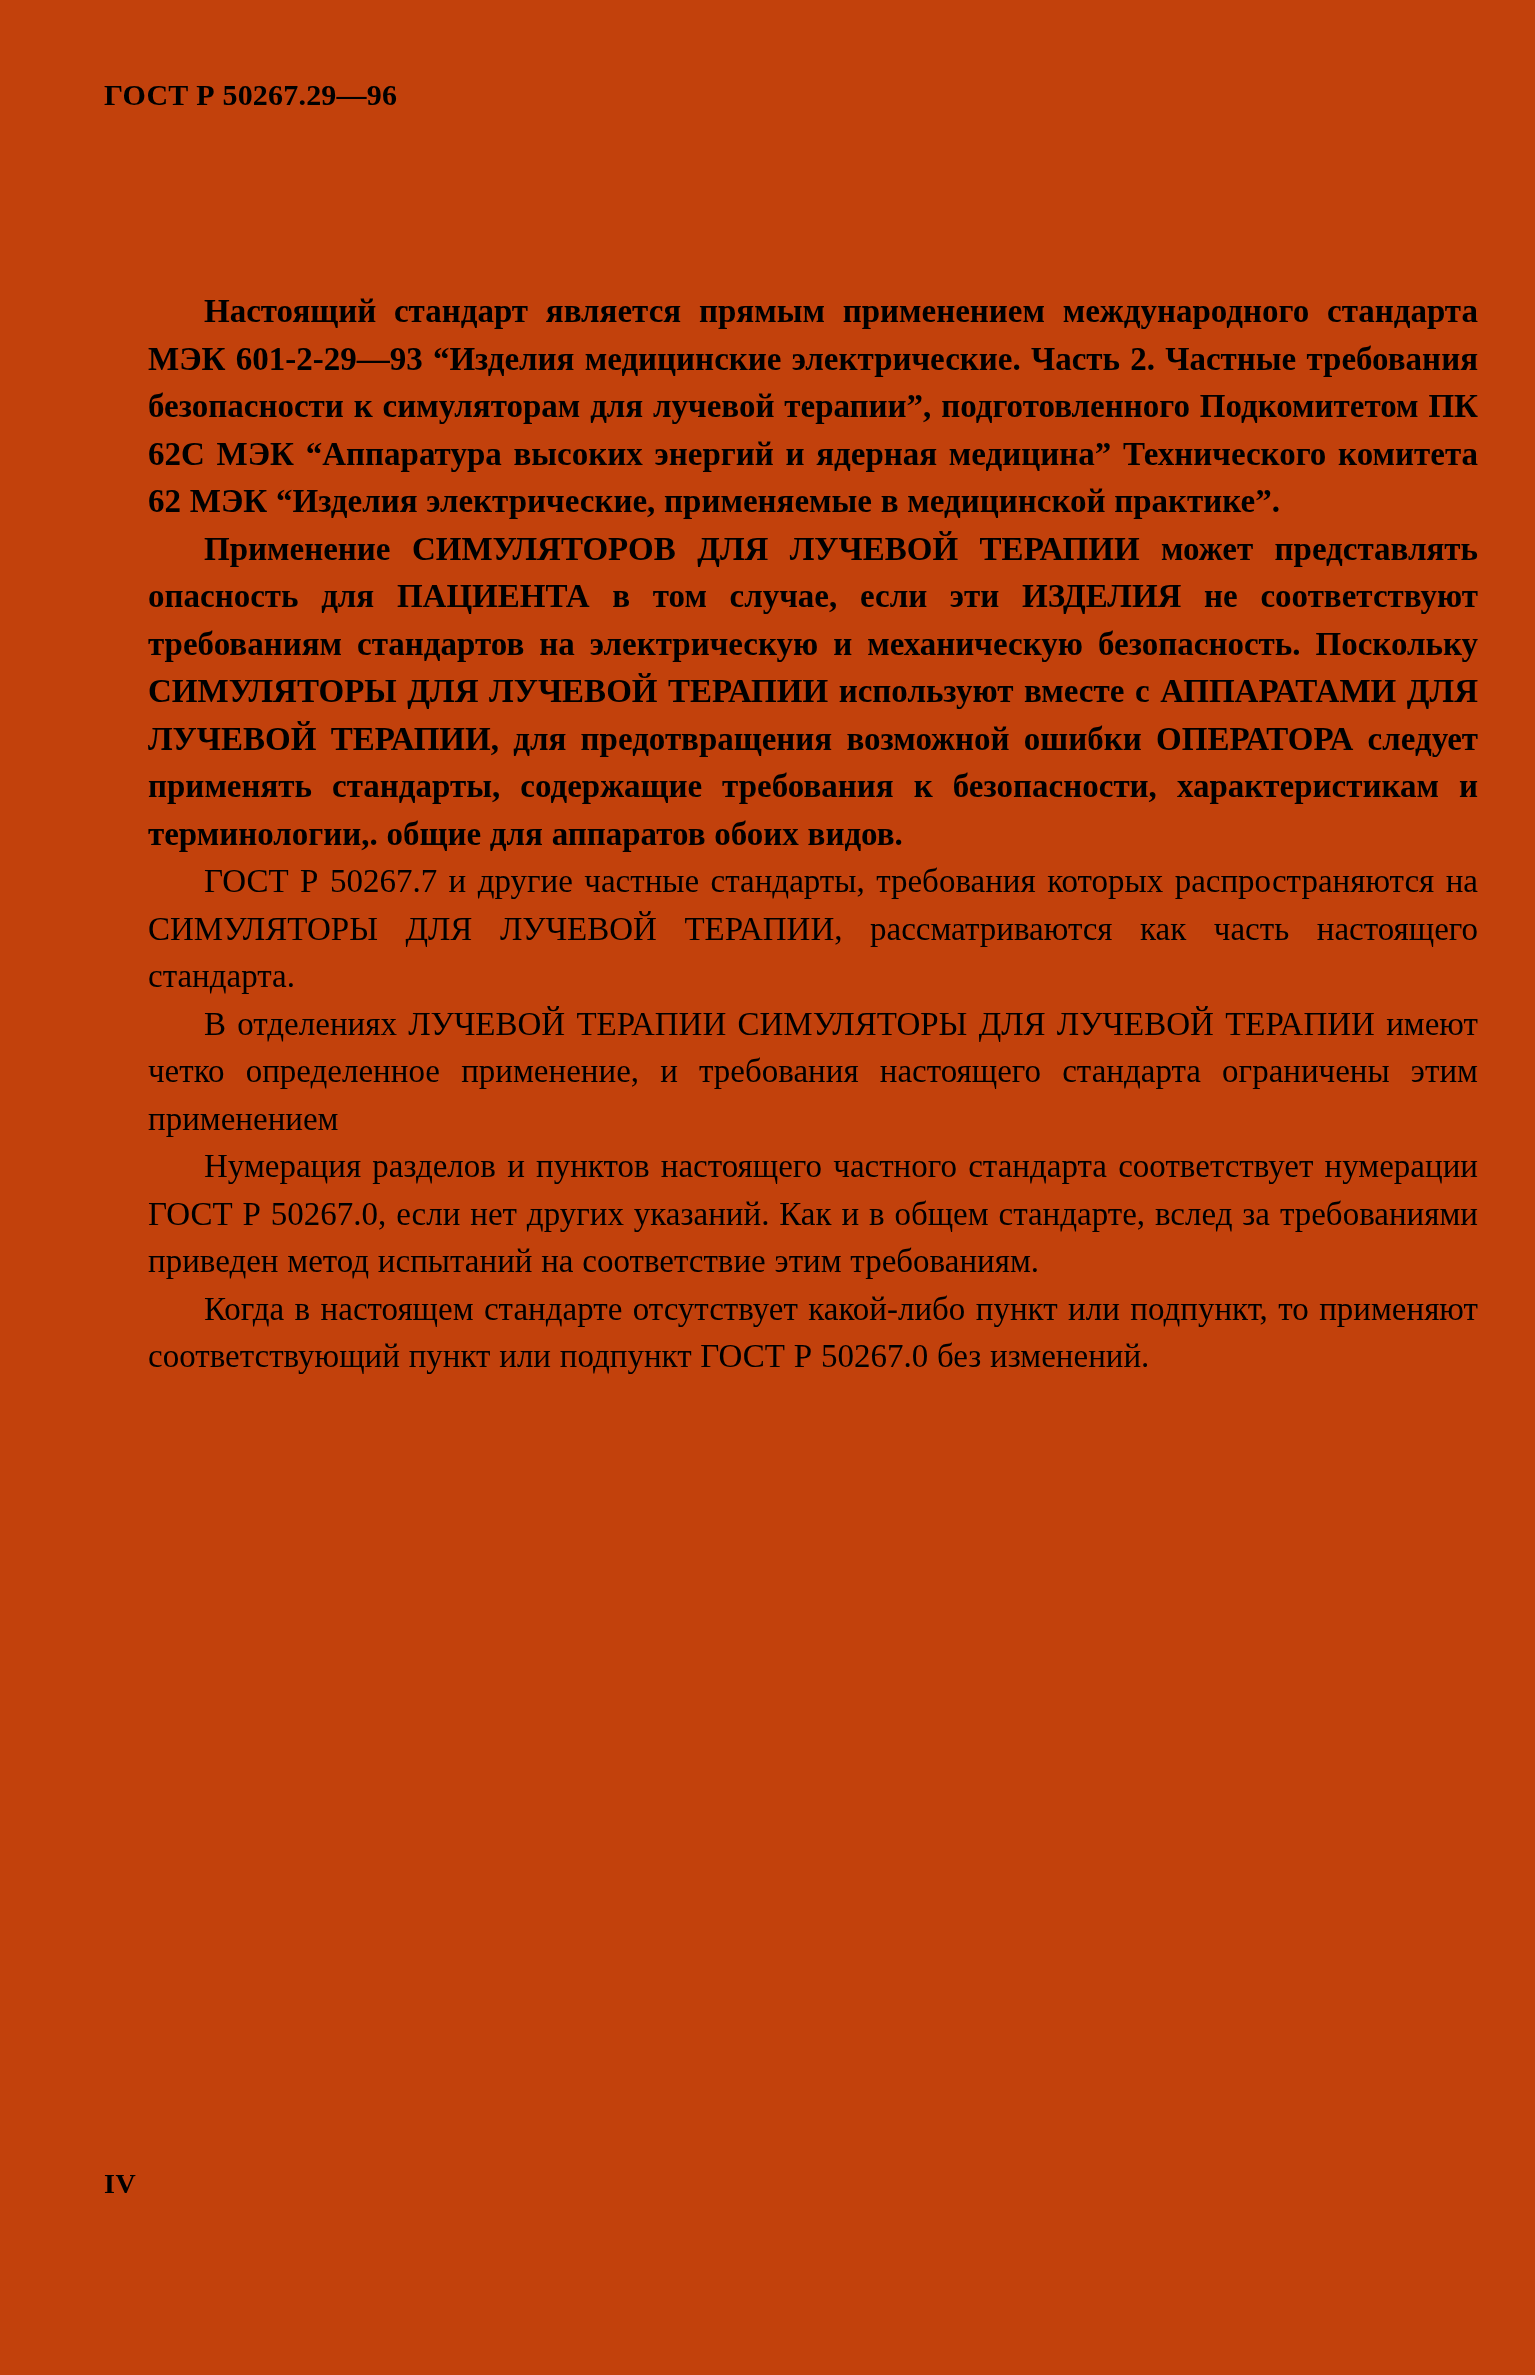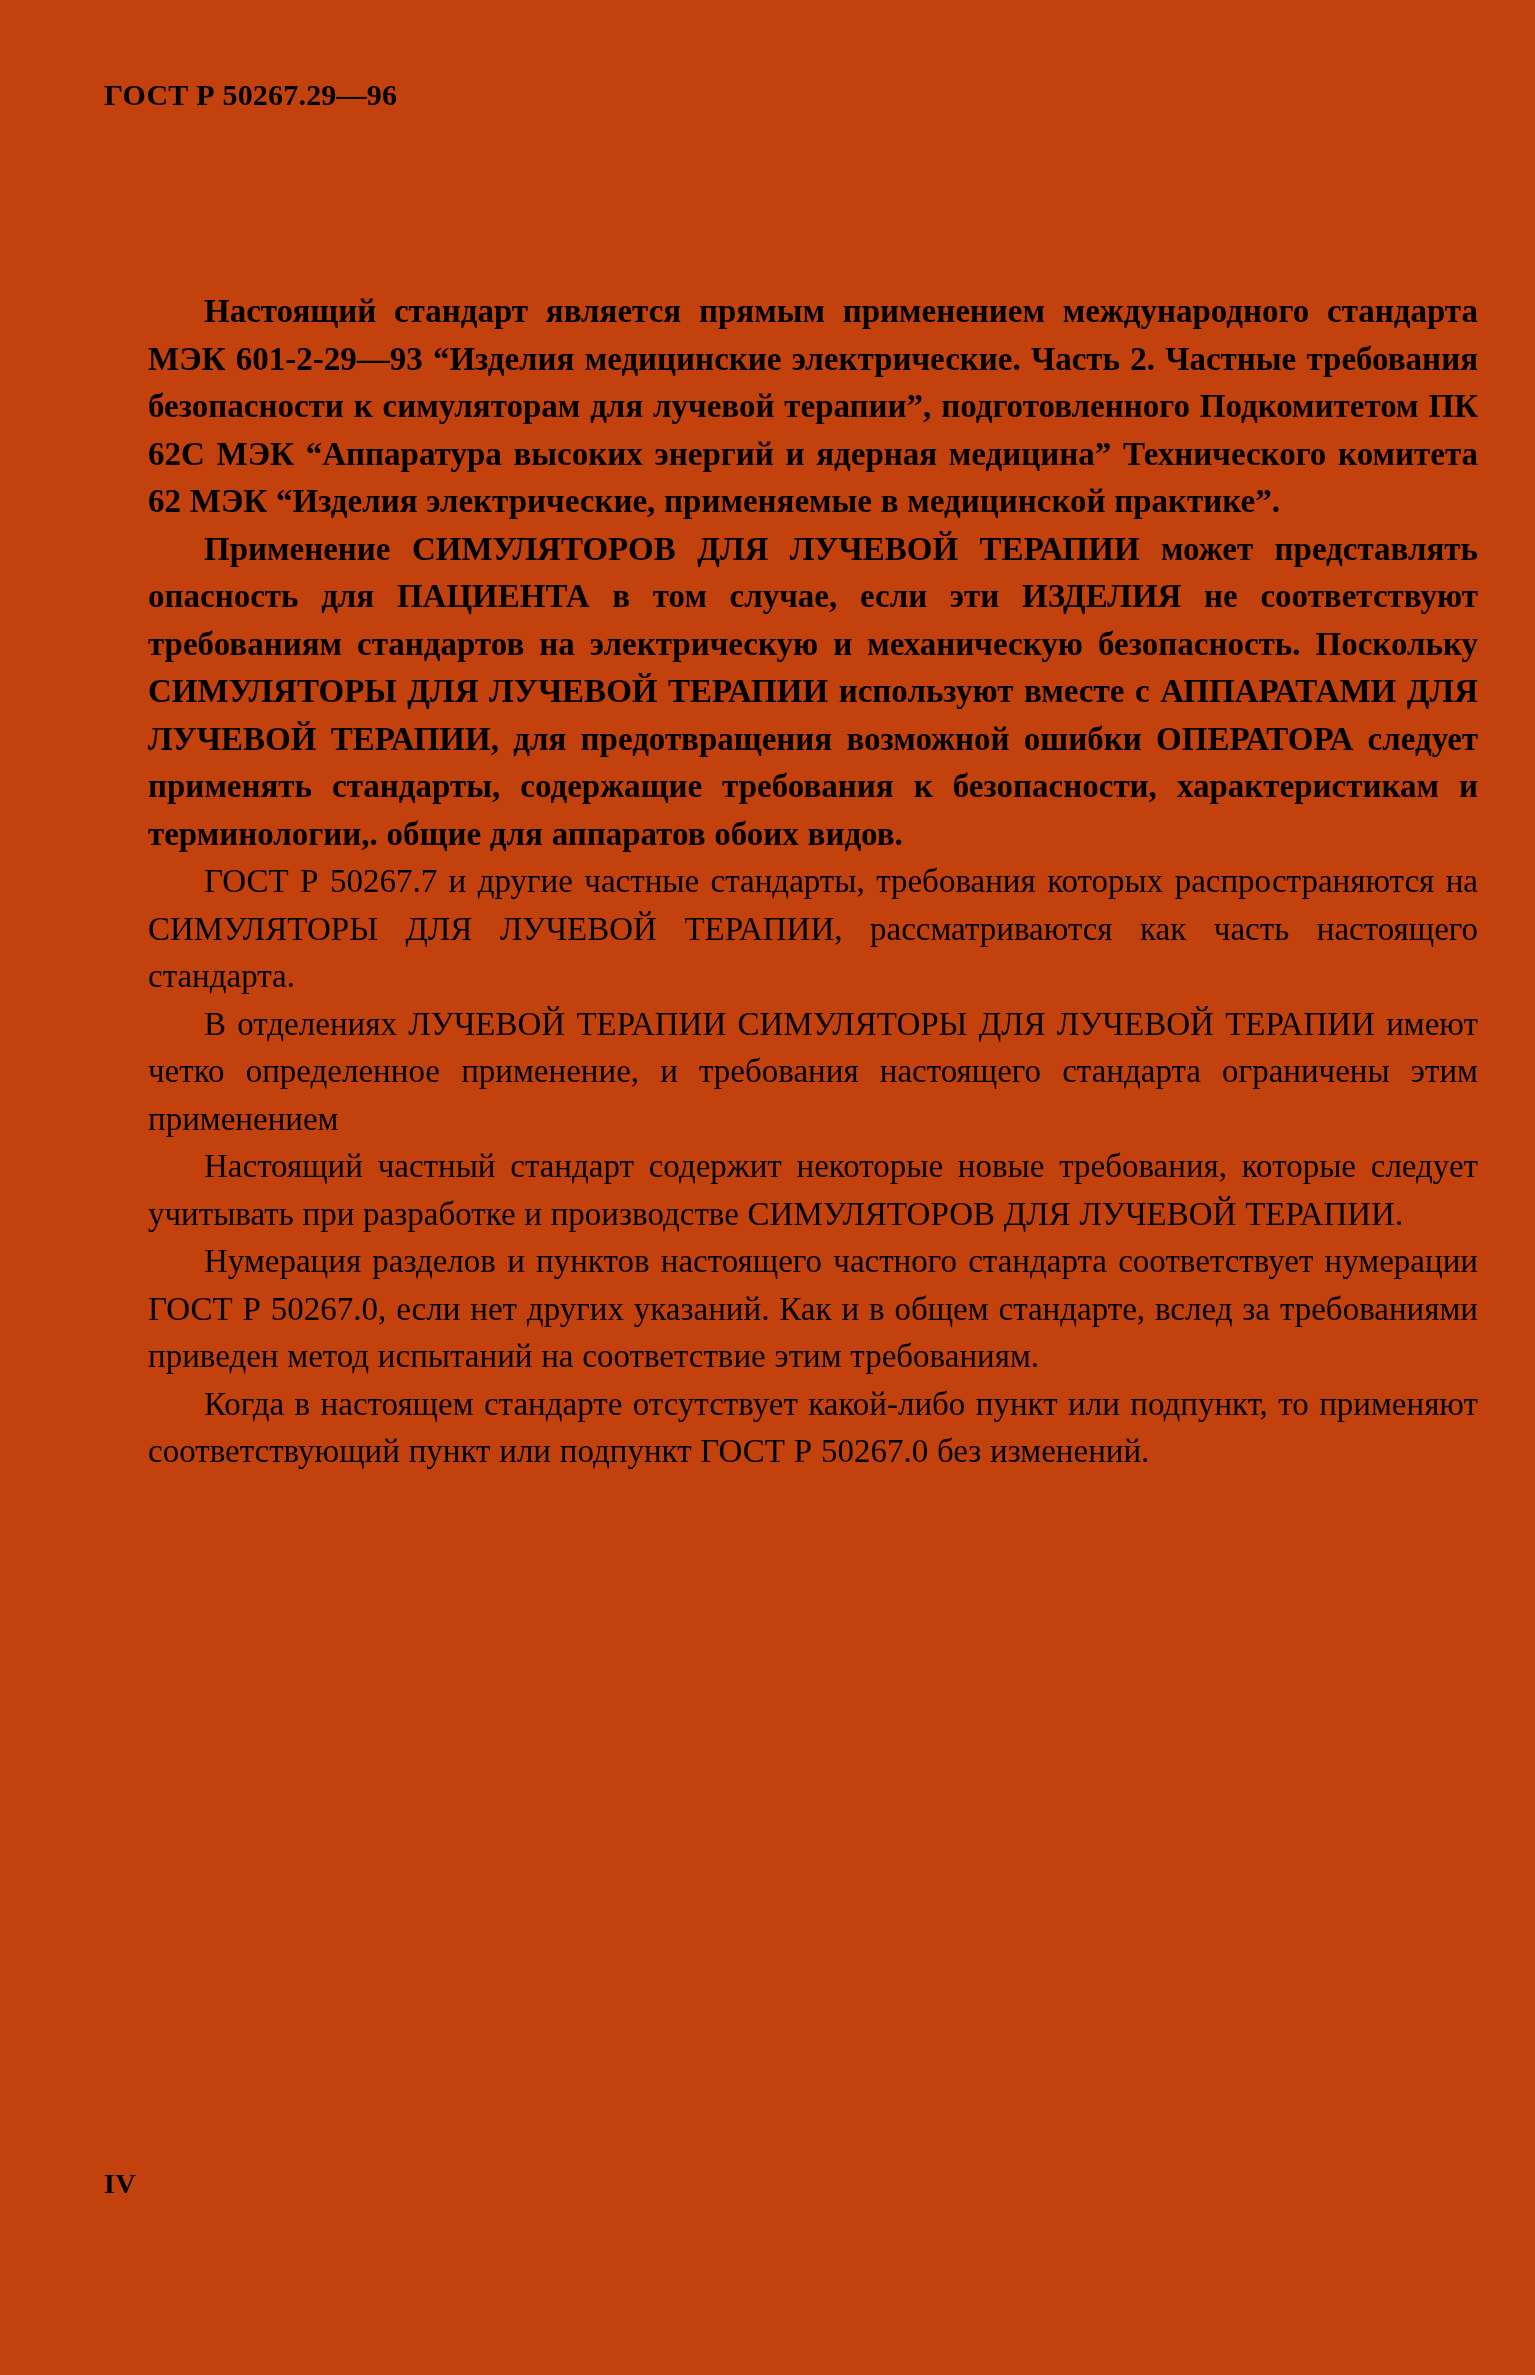--- a/index.html
+++ b/index.html
@@ -92,20 +92,19 @@
 <div class="page">
 
   <div class="running-header">ГОСТ Р 50267.29—96</div>
 
 
   <div class="body-block">
     <p class="para p1">Настоящий стандарт является прямым применением международного стандарта МЭК 601-2-29—93 “Изделия медицинские электрические. Часть 2. Частные требования безопасности к симуляторам для лучевой терапии”, подготовленного Подкомитетом ПК 62С МЭК “Аппаратура высоких энергий и ядерная медицина” Технического комитета 62 МЭК “Изделия электрические, применяемые в медицинской практике”.</p>
     <p class="para p3">Применение СИМУЛЯТОРОВ ДЛЯ ЛУЧЕВОЙ ТЕРАПИИ может представлять опасность для ПАЦИЕНТА в том случае, если эти ИЗДЕЛИЯ не соответствуют требованиям стандартов на электрическую и механическую безопасность. Поскольку СИМУЛЯТОРЫ ДЛЯ ЛУЧЕВОЙ ТЕРАПИИ используют вместе с АППАРАТАМИ ДЛЯ ЛУЧЕВОЙ ТЕРАПИИ, для предотвращения возможной ошибки ОПЕРАТОРА следует применять стандарты, содержащие требования к безопасности, характеристикам и терминологии,. общие для аппаратов обоих видов.</p>
     <p class="para p5">ГОСТ Р 50267.7 и другие частные стандарты, требования которых распространяются на СИМУЛЯТОРЫ ДЛЯ ЛУЧЕВОЙ ТЕРАПИИ, рассматриваются как часть настоящего стандарта.</p>
     <p class="para p6">В отделениях ЛУЧЕВОЙ ТЕРАПИИ СИМУЛЯТОРЫ ДЛЯ ЛУЧЕВОЙ ТЕРАПИИ имеют четко определенное применение, и требования настоящего стандарта ограничены этим применением</p>
-    <p class="para p7">Настоящий частный стандарт содержит некоторые новые требования, которые следует учитывать при разработке и производстве СИМУЛЯТОРОВ ДЛЯ ЛУЧЕВОЙ ТЕРАПИИ.</p>
     <p class="para p8">Нумерация разделов и пунктов настоящего частного стандарта соответствует нумерации ГОСТ Р 50267.0, если нет других указаний. Как и в общем стандарте, вслед за требованиями приведен метод испытаний на соответствие этим требованиям.</p>
     <p class="para p9">Когда в настоящем стандарте отсутствует какой-либо пункт или подпункт, то применяют соответствующий пункт или подпункт ГОСТ Р 50267.0 без изменений.</p>
   </div>
 
   <div class="folio">IV</div>
 
 </div>
 
 </body></html>

